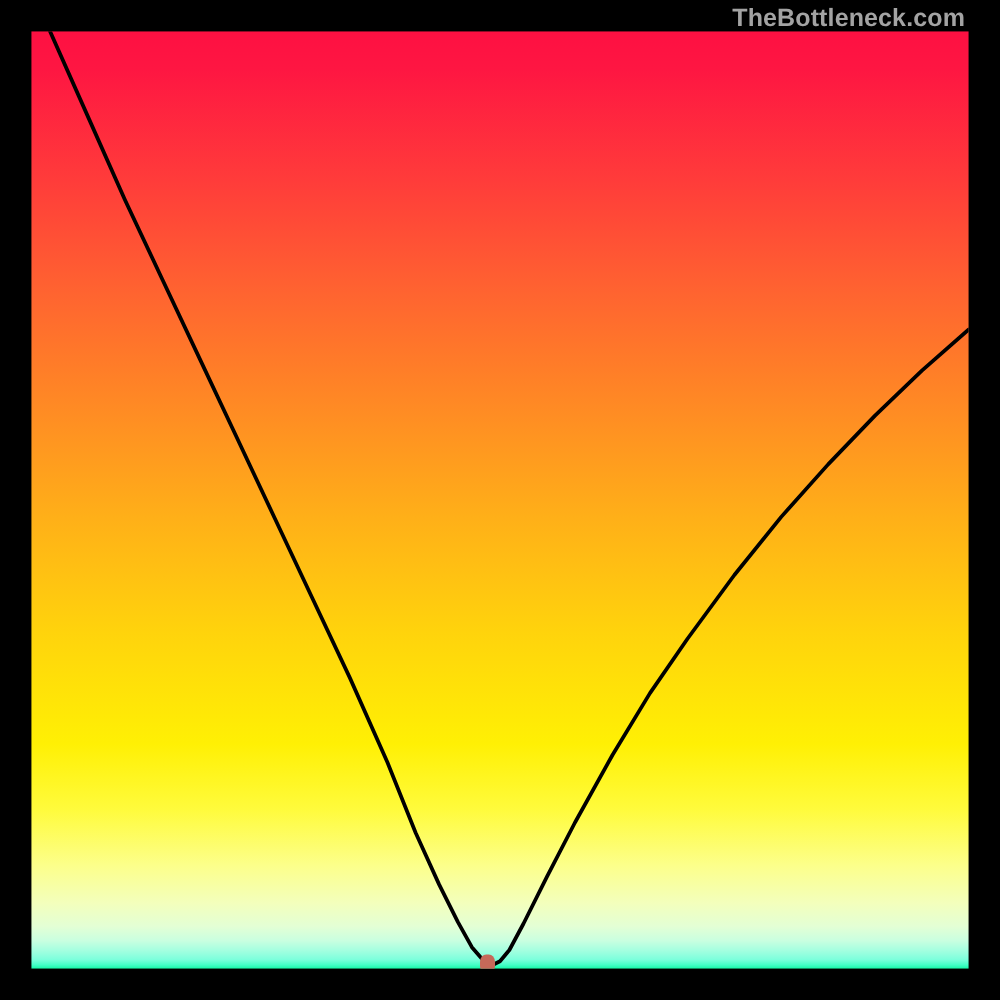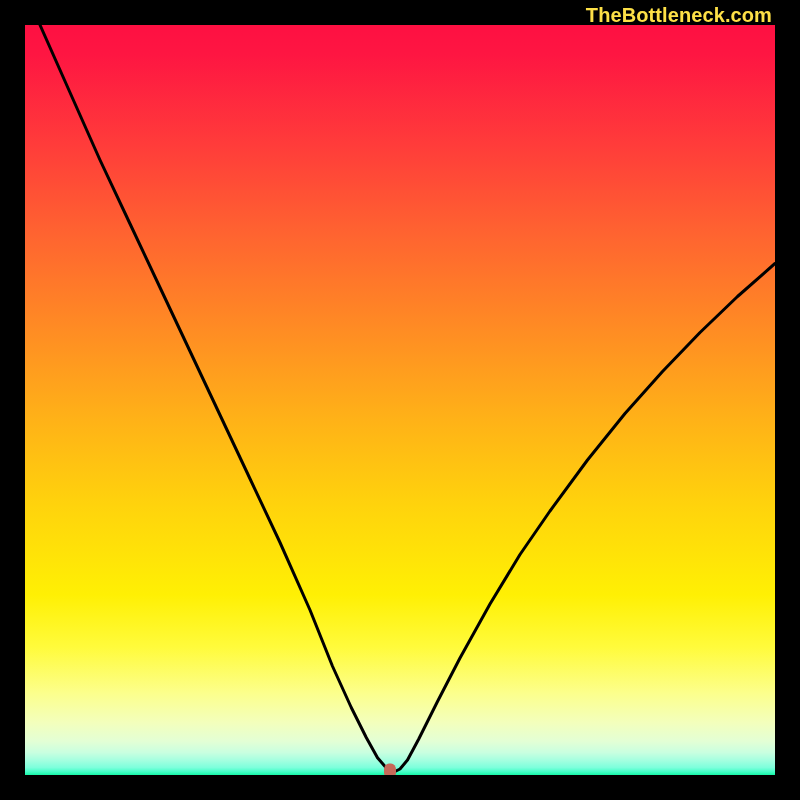--- a/index.html
+++ b/index.html
@@ -58,21 +58,21 @@
     width: 12px;
     height: 15px;
     border-radius: 5px / 6px;
     background: #c66959;
     transform: translate(-50%, -50%);
   }
   .watermark {
     position: absolute;
     top: 4px;
     right: 28px;
-    color: #fde047;
+    color: #a3a3a3;
     font-size: 20px;
     font-weight: 600;
     letter-spacing: 0.1px;
     user-select: none;
   }
 </style>
 </head>
 <body>
 
 <div class="stage">

